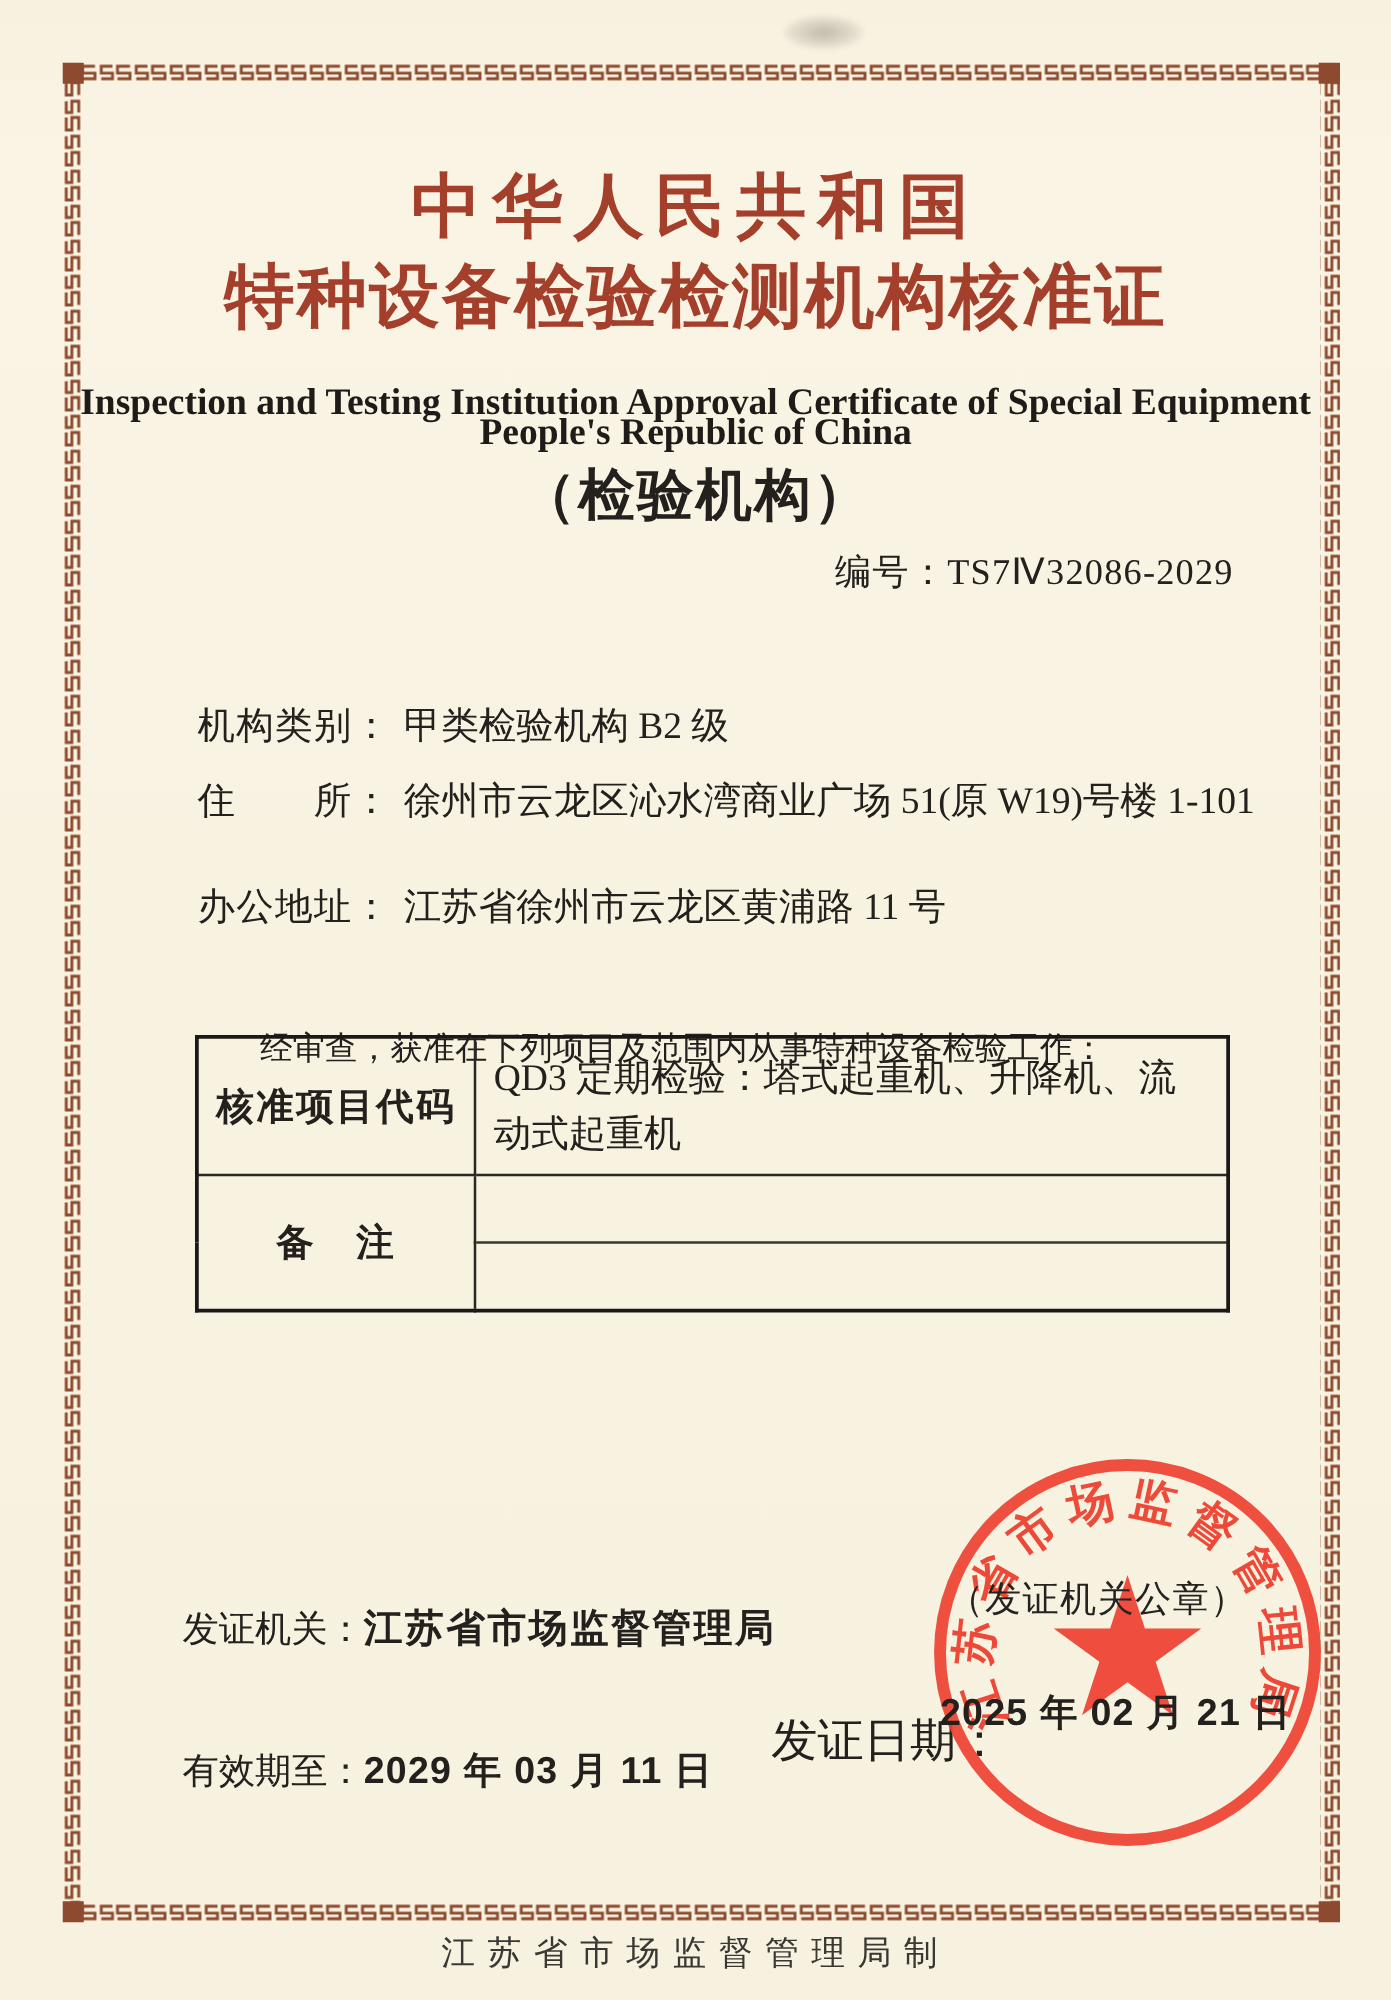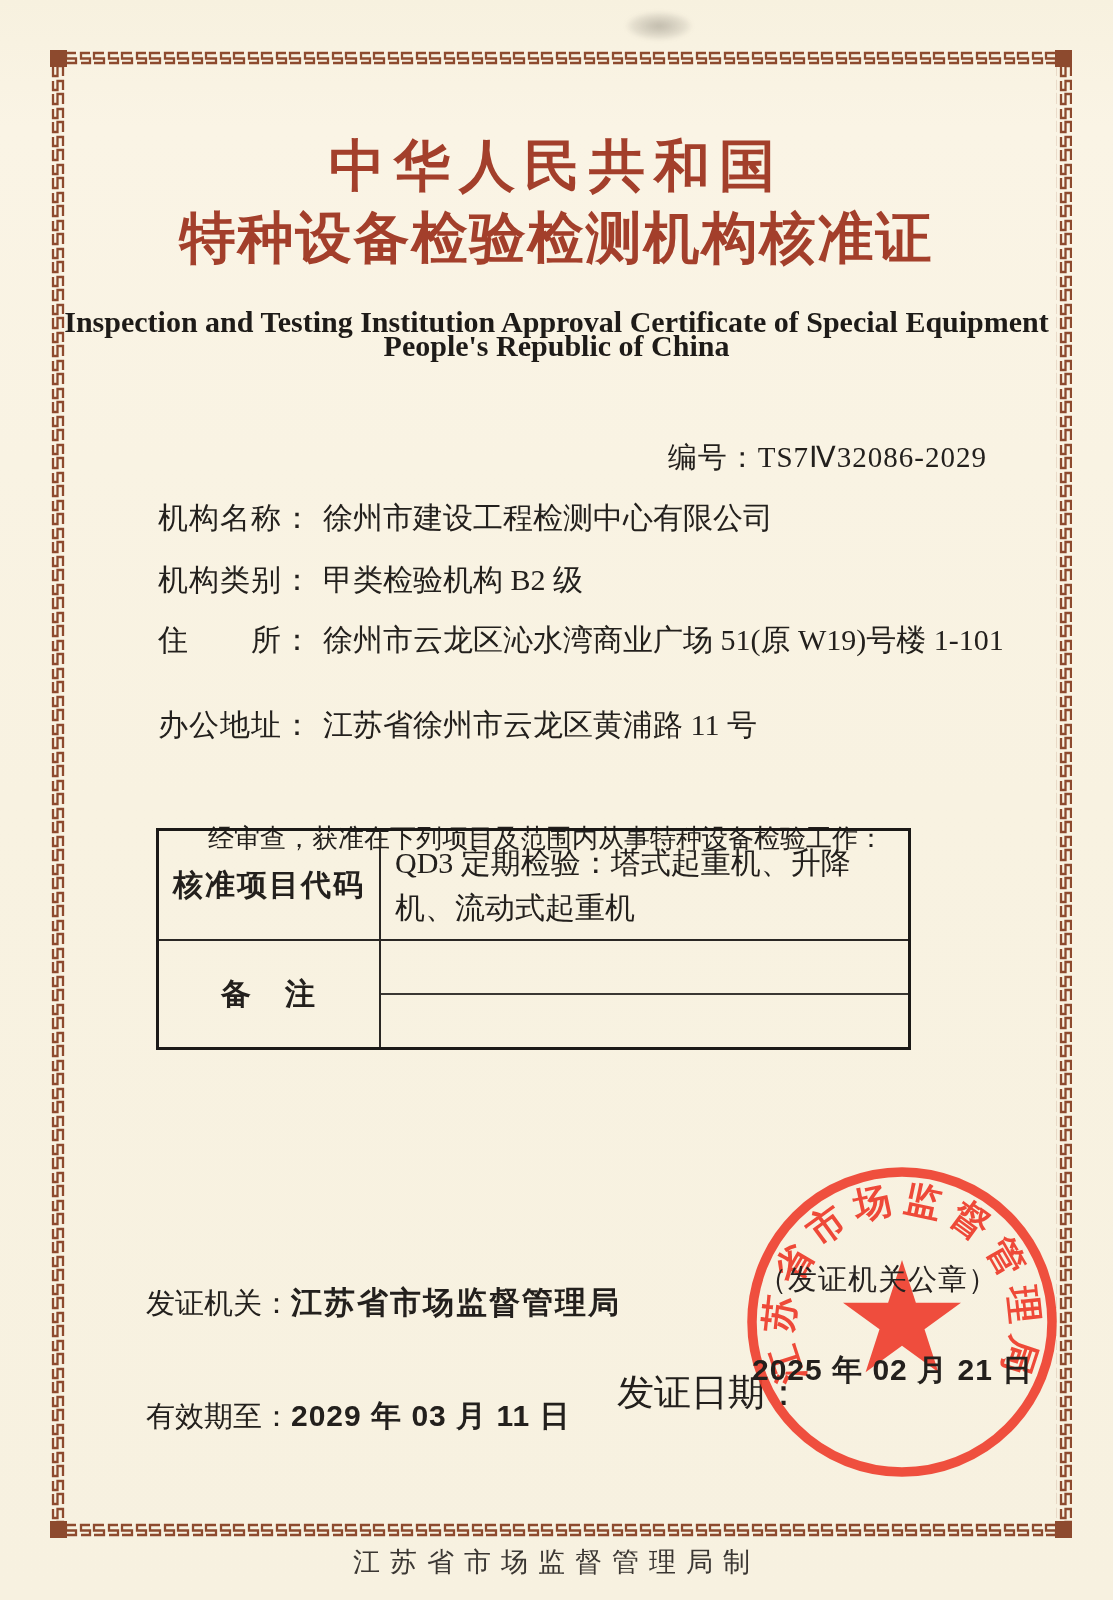--- a/index.html
+++ b/index.html
@@ -19,21 +19,21 @@
   .en{font-weight:bold;color:#1e1b18;line-height:1;}
   .en1{top:287px;font-size:30px;margin-top:20px;}
   .en2{top:331px;font-size:30px;}
   .sub-cn{top:366px;font-size:45px;font-weight:bold;letter-spacing:2px;}
   .certno{top:438px;right:126px;font-size:29px;letter-spacing:1px;}
   .field{left:158px;font-size:30px;white-space:nowrap;}
   .f-label{letter-spacing:1px;}
   .f-value{margin-left:10px;}
   .statement{left:158px;top:792px;font-size:26px;padding-left:50px;margin-top:29px;}
   .apt{
-    position:absolute;left:156px;top:828px;width:755px;
+    position:absolute;left:156px;top:828px;width:828px;
     border:3px solid #1b1917;border-collapse:collapse;background:transparent;
   }
   .apt td{border:2px solid #2a2724;font-size:30px;vertical-align:middle;}
   .apt .hcell{width:218px;text-align:center;font-weight:bold;letter-spacing:2px;}
   .apt .ccell{padding:6px 14px;line-height:1.5;}
   .apt .sub{height:40px;}
   .apt .sub-top{border-bottom:2px solid #3a3733;}
   .apt tr.r1 td{height:96px;}
   .issuer-line{left:146px;top:1282px;font-size:29px;white-space:nowrap;}
   .issuer-line .val{font-weight:bold;font-size:31px;letter-spacing:2px;}
@@ -75,28 +75,26 @@
     <rect x="0" y="0" width="17" height="17" fill="#8d4a2e"></rect>
     <rect x="1005" y="0" width="17" height="17" fill="#8d4a2e"></rect>
     <rect x="0" y="1471" width="17" height="17" fill="#8d4a2e"></rect>
     <rect x="1005" y="1471" width="17" height="17" fill="#8d4a2e"></rect>
   </svg>
 
   <div class="abs centered title-cn t1">中华人民共和国</div>
   <div class="abs centered title-cn t2">特种设备检验检测机构核准证</div>
   <div class="abs centered en en1">Inspection and Testing Institution Approval Certificate of Special Equipment</div>
   <div class="abs centered en en2">People's Republic of China</div>
+  <div class="abs centered sub-cn">（检验机构）</div>
 
   <div class="abs certno">
     <span>编号：</span><span>TS7Ⅳ32086-2029</span>
   </div>
 
-  <div class="abs field" style="top:498px;">
-    <span class="f-label">机构名称：</span><span class="f-value">徐州市建设工程检测中心有限公司</span>
-  </div>
   <div class="abs field" style="top:560px;">
     <span class="f-label">机构类别：</span><span class="f-value">甲类检验机构 B2 级</span>
   </div>
   <div class="abs field" style="top:620px;">
     <span class="f-label">住　　所：</span><span class="f-value">徐州市云龙区沁水湾商业广场 51(原 W19)号楼 1-101</span>
   </div>
   <div class="abs field" style="top:680px;margin-top:25px;">
     <span class="f-label">办公地址：</span><span class="f-value">江苏省徐州市云龙区黄浦路 11 号</span>
   </div>
 

